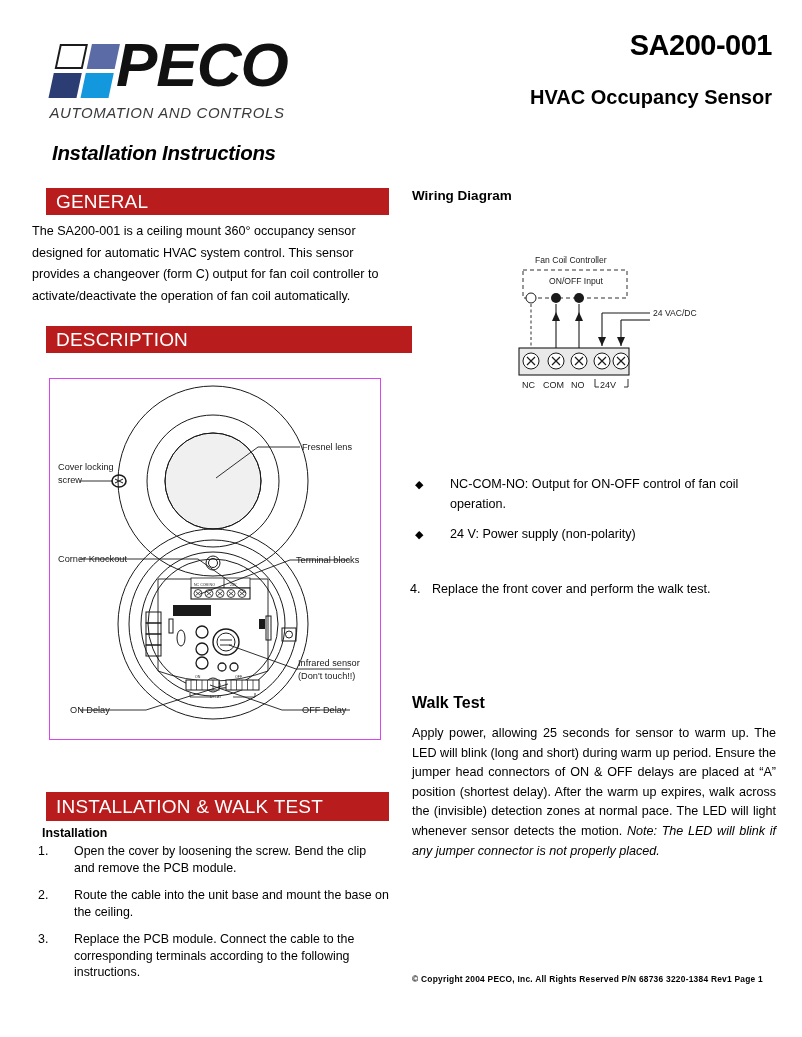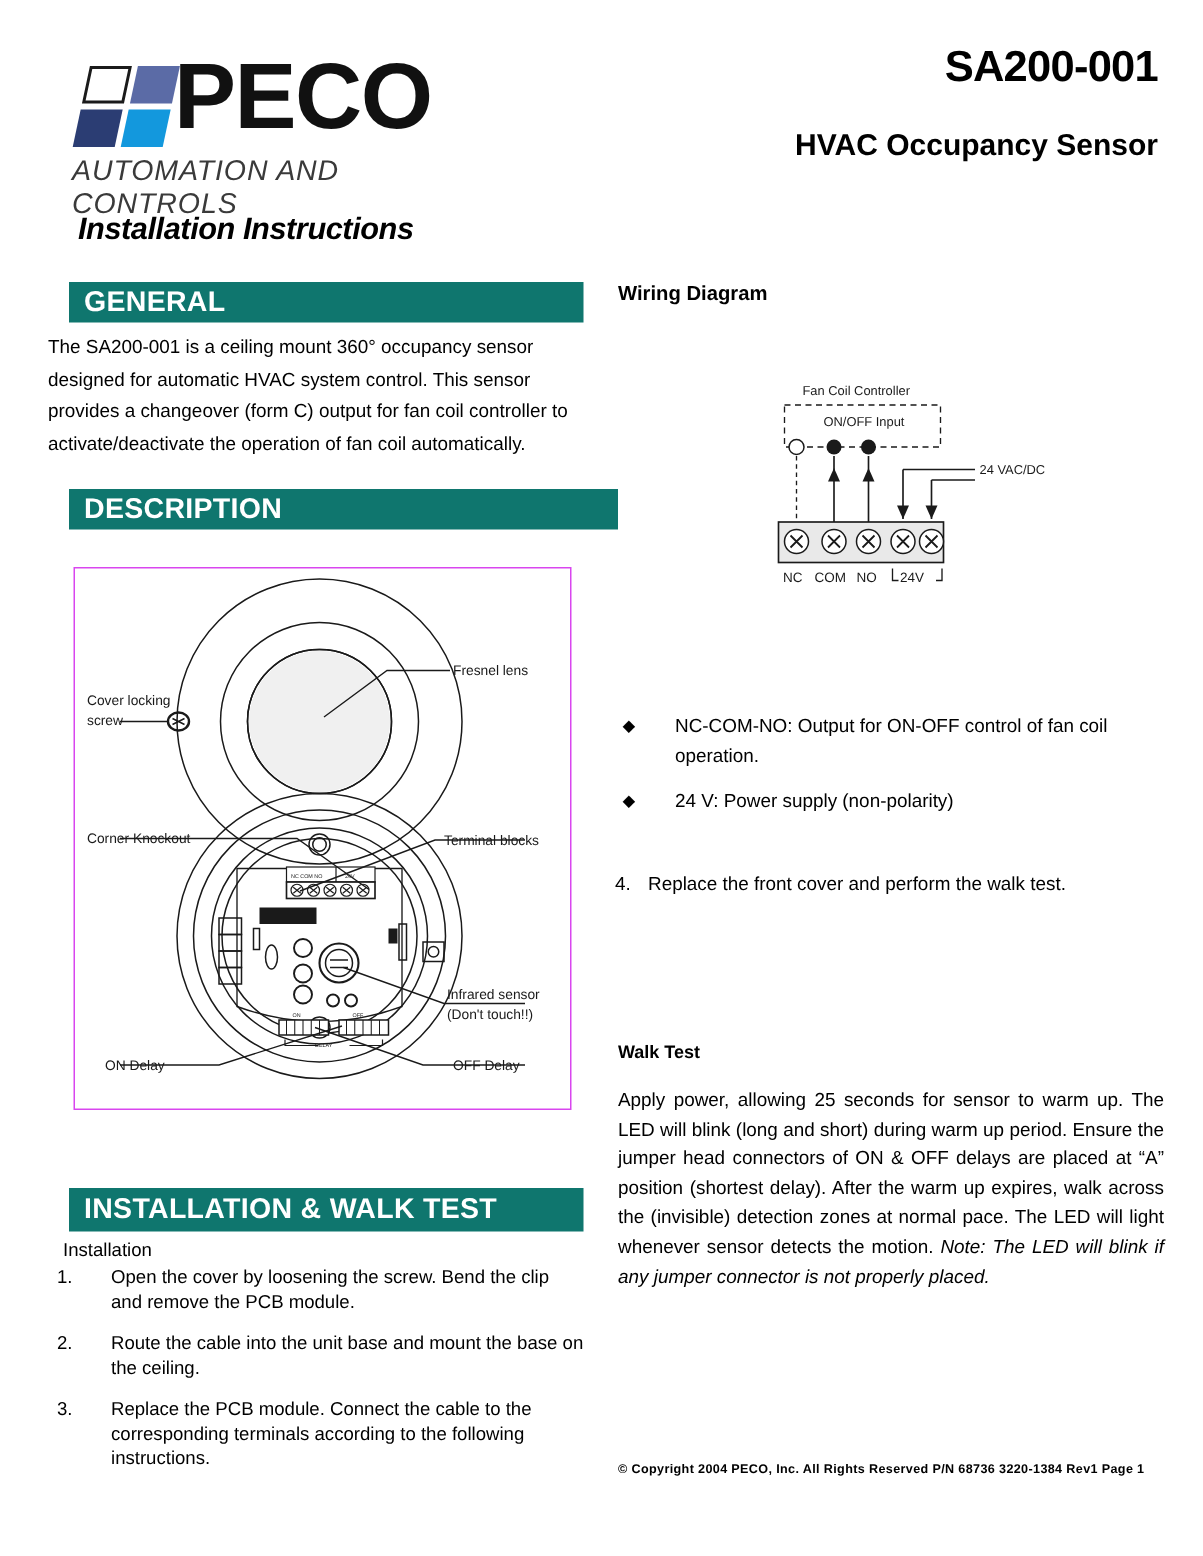--- a/index.html
+++ b/index.html
@@ -50,30 +50,32 @@
   .sq.tr { left: 32px; top: 0;    background: #5b6ba6; }
   .sq.bl { left: 0;    top: 29px; background: #2b3d73; }
   .sq.br { left: 32px; top: 29px; background: #1398dd; }
   #logo-word {
     position: absolute;
     left: 68px;
     top: -4px;
     font-family: "Liberation Sans", sans-serif;
     font-size: 62px;
     font-weight: bold;
+    font-style: italic;
     letter-spacing: -1px;
     color: #111111;
     line-height: 62px;
   }
   #logo-tagline {
     position: absolute;
     left: 48px;
     top: 104px;
     width: 238px;
-    font-size: 19px;
+    text-align: center;
+    font-size: 15px;
     font-style: italic;
     letter-spacing: 0.6px;
     color: #3a3a3a;
     font-family: "Liberation Sans", sans-serif;
   }
   #model-number {
     position: absolute;
     right: 30px;
     top: 29px;
     font-size: 29px;
@@ -95,24 +97,24 @@
     top: 141px;
     font-size: 20.5px;
     font-weight: bold;
     font-style: italic;
     letter-spacing: -0.3px;
   }
 
   
   .section-bar {
     position: absolute;
-    background: #0f766e;
+    background: #b91c1c;
     color: #ffffff;
     font-size: 19px;
-    font-weight: bold;
+    font-weight: normal;
     letter-spacing: 0.2px;
     display: flex;
     align-items: center;
     padding-left: 10px;
     box-sizing: border-box;
   }
 
   
   #general-bar  { left: 46px; top: 188px; width: 343px; height: 27px; }
   #general-text {
@@ -132,21 +134,21 @@
     border: 1px solid #d946ef;
     box-sizing: border-box;
   }
   #sensor-figure svg { display: block; }
 
   #install-bar { left: 46px; top: 792px; width: 343px; height: 29px; }
   #install-sub {
     position: absolute;
     left: 42px; top: 826px;
     font-size: 12.4px;
-    font-weight: normal;
+    font-weight: bold;
   }
   #install-list {
     position: absolute;
     left: 38px; top: 843px;
     width: 352px;
     font-size: 12.4px;
     line-height: 16.5px;
   }
   .inst-item { position: relative; padding-left: 36px; margin-bottom: 11px; }
   .inst-num  { position: absolute; left: 0; top: 0; }
@@ -182,21 +184,21 @@
     left: 410px; top: 580px;
     width: 360px;
     font-size: 12.6px;
     line-height: 19.5px;
   }
   #step4 .inst-item { padding-left: 22px; margin: 0; }
 
   #walktest-title {
     position: absolute;
     left: 412px; top: 694px;
-    font-size: 12px;
+    font-size: 16px;
     font-weight: bold;
   }
   #walktest-text {
     position: absolute;
     left: 412px; top: 724px;
     width: 364px;
     font-size: 12.6px;
     line-height: 19.6px;
     text-align: justify;
   }

